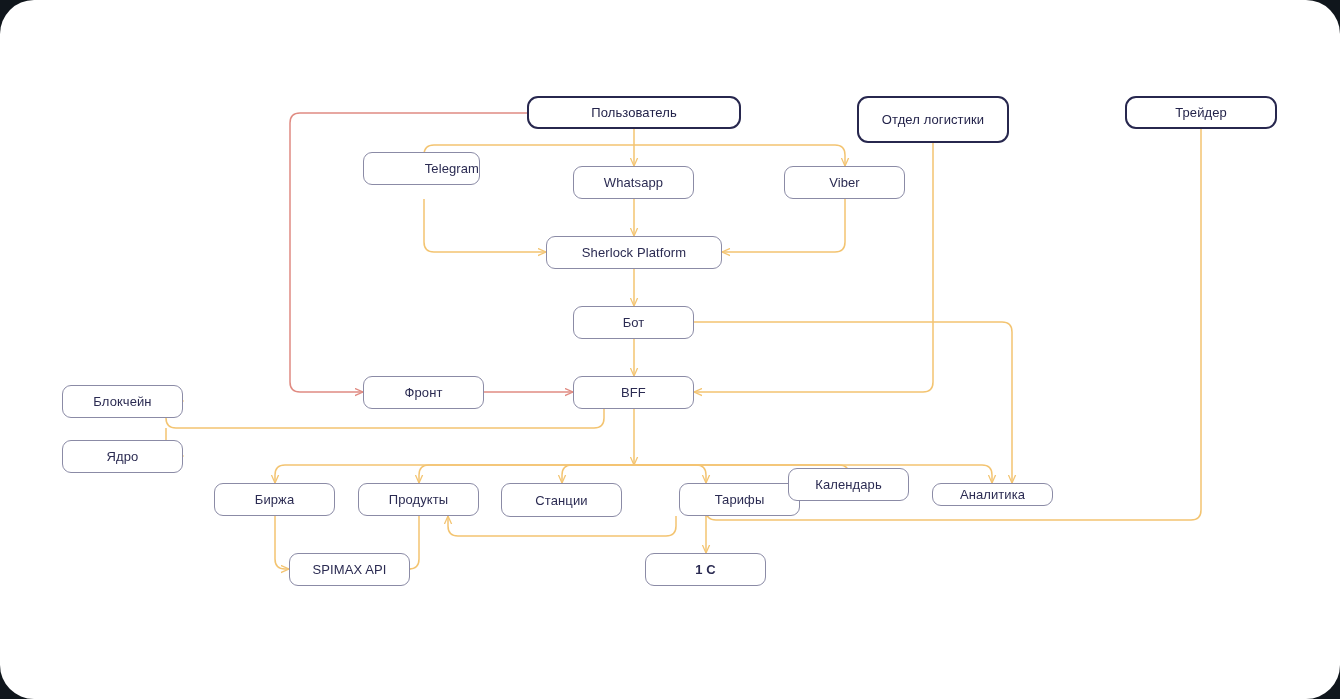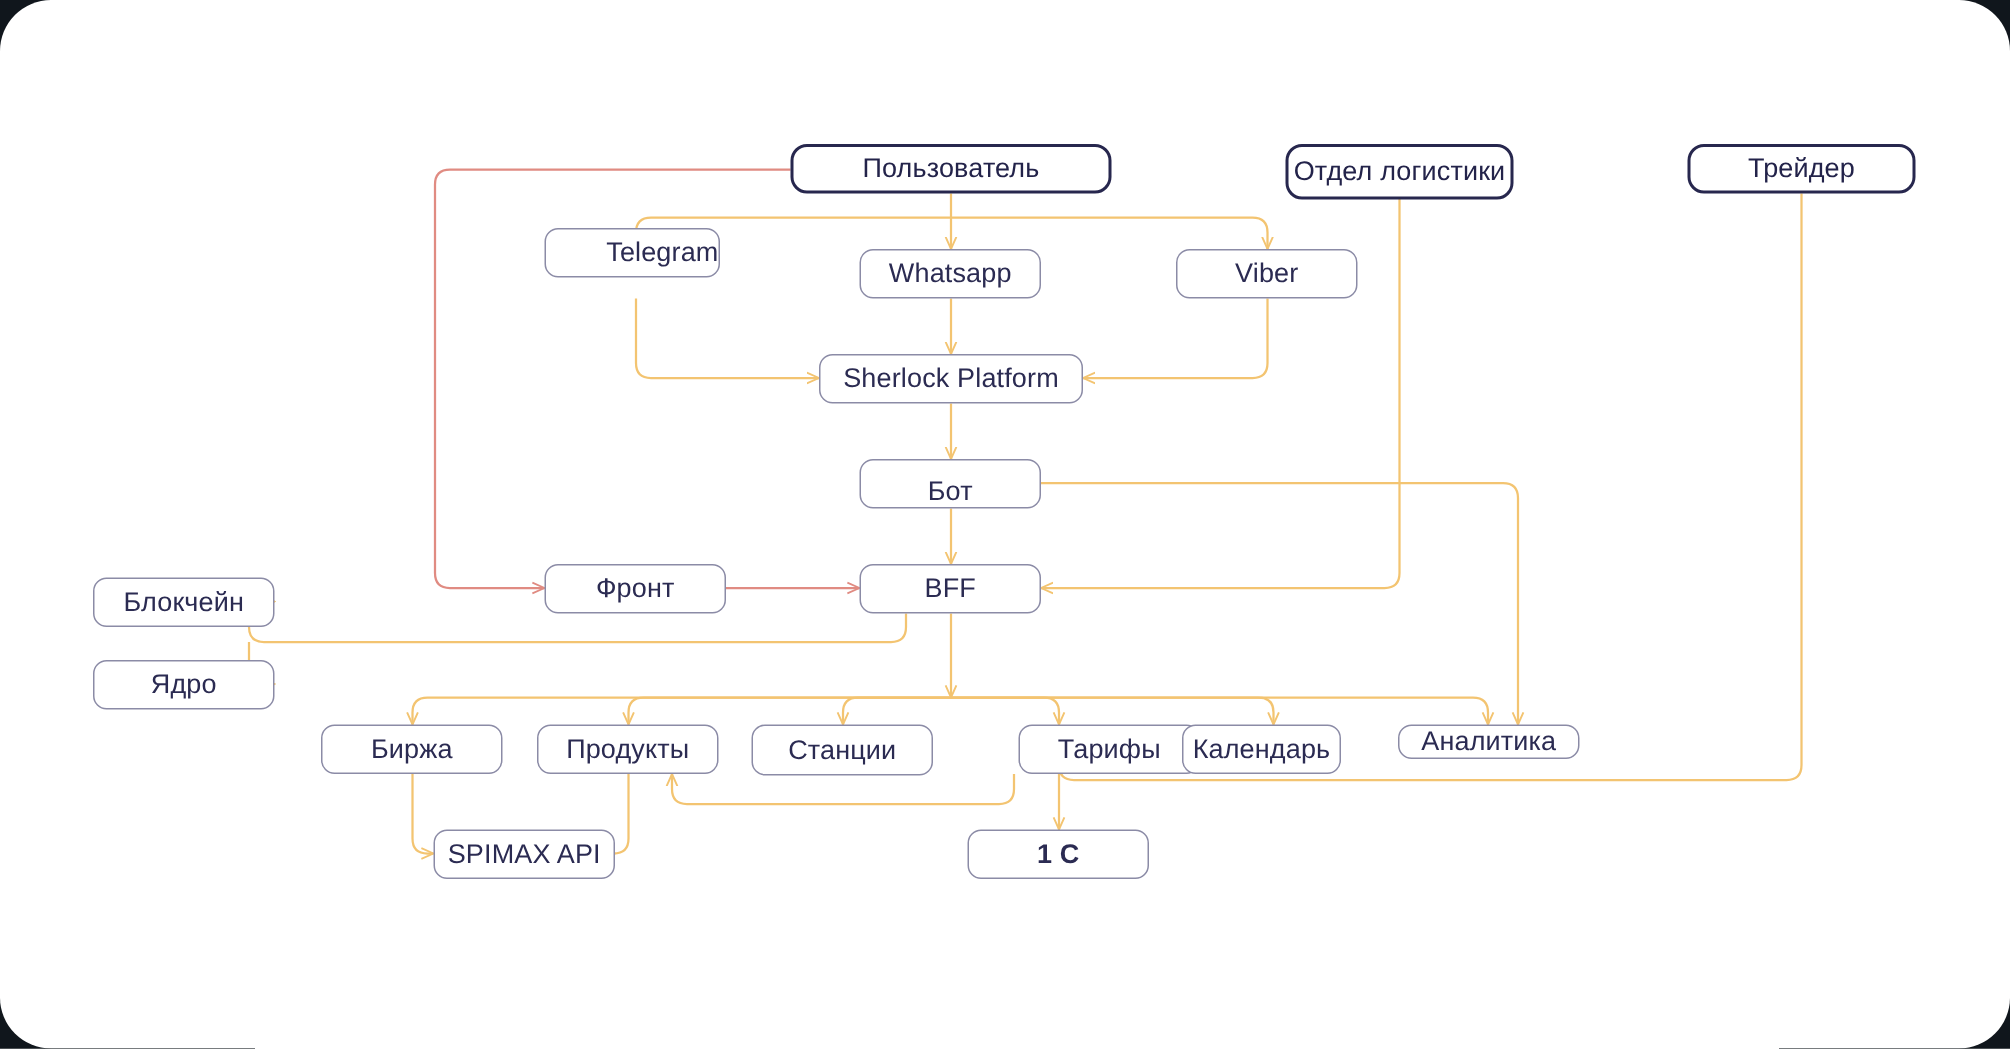--- a/index.html
+++ b/index.html
@@ -5,21 +5,21 @@
   html,body{margin:0;padding:0;background:#10161c;}
   body{width:1340px;height:699px;overflow:hidden;
        font-family:"Liberation Sans","DejaVu Sans",sans-serif;}
   #canvas{position:relative;width:1340px;height:699px;background:#ffffff;
           border-radius:34px;overflow:hidden;}
   #edges{position:absolute;left:0;top:0;width:1340px;height:699px;}
   .node{position:absolute;box-sizing:border-box;display:flex;
         align-items:center;justify-content:center;
         background:#ffffff;border-radius:9px;
         border:1.3px solid #8b8ba6;color:#2b2b52;
-        font-size:18px;letter-spacing:.1px;white-space:nowrap;}
+        font-size:13px;letter-spacing:.1px;white-space:nowrap;}
   .node.actor{border:2.4px solid #27274e;border-radius:11px;color:#23234a;}
 </style>
 </head>
 <body>
 
 <div id="canvas">
 
   <svg id="edges" viewBox="0 0 1340 699" xmlns="http://www.w3.org/2000/svg">
     <defs>
       <marker id="ar-a" viewBox="0 0 10 10" refX="9" refY="5" markerWidth="6" markerHeight="6" orient="auto-start-reverse">
@@ -69,39 +69,39 @@
     <g fill="none" stroke="#e08b82" stroke-width="1.5" marker-end="url(#ar-s)">
       <path d="M527,113 L300,113 Q290,113 290,123 L290,382 Q290,392 300,392 L363,392"></path>
       <path d="M484,392 L573,392"></path>
     </g>
   </svg>
 
   <div id="nodes">
       <div class="node actor" style="left: 527px; top: 96px; width: 214px; height: 33px;">
         <span>Пользователь</span>
       </div>
-      <div class="node actor" style="left: 857px; top: 96px; width: 152px; height: 37px;">
+      <div class="node actor" style="left: 857px; top: 96px; width: 152px; height: 47px;">
         <span>Отдел логистики</span>
       </div>
       <div class="node actor" style="left: 1125px; top: 96px; width: 152px; height: 33px;">
         <span>Трейдер</span>
       </div>
       <div class="node" style="left: 363px; top: 152px; width: 117px; height: 33px; justify-content: flex-end;">
         <span>Telegram</span>
       </div>
       <div class="node" style="left: 573px; top: 166px; width: 121px; height: 33px;">
         <span>Whatsapp</span>
       </div>
       <div class="node" style="left: 784px; top: 166px; width: 121px; height: 33px;">
         <span>Viber</span>
       </div>
       <div class="node" style="left: 546px; top: 236px; width: 176px; height: 33px;">
         <span>Sherlock Platform</span>
       </div>
-      <div class="node" style="left: 573px; top: 306px; width: 121px; height: 33px; align-items: flex-end;">
+      <div class="node" style="left: 573px; top: 306px; width: 121px; height: 33px;">
         <span>Бот</span>
       </div>
       <div class="node" style="left: 363px; top: 376px; width: 121px; height: 33px;">
         <span>Фронт</span>
       </div>
       <div class="node" style="left: 573px; top: 376px; width: 121px; height: 33px;">
         <span>BFF</span>
       </div>
       <div class="node" style="left: 62px; top: 385px; width: 121px; height: 33px;">
         <span>Блокчейн</span>
@@ -114,21 +114,21 @@
       </div>
       <div class="node" style="left: 358px; top: 483px; width: 121px; height: 33px;">
         <span>Продукты</span>
       </div>
       <div class="node" style="left: 501px; top: 483px; width: 121px; height: 34px;">
         <span>Станции</span>
       </div>
       <div class="node" style="left: 645px; top: 483px; width: 121px; height: 33px; margin-left: 34px;">
         <span>Тарифы</span>
       </div>
-      <div class="node" style="left: 788px; top: 483px; width: 106px; height: 33px;">
+      <div class="node" style="left: 788px; top: 468px; width: 121px; height: 33px;">
         <span>Календарь</span>
       </div>
       <div class="node" style="left: 932px; top: 483px; width: 121px; height: 23px;">
         <span>Аналитика</span>
       </div>
       <div class="node" style="left: 289px; top: 553px; width: 121px; height: 33px;">
         <span>SPIMAX API</span>
       </div>
       <div class="node" style="left: 645px; top: 553px; width: 121px; height: 33px; font-weight: bold;">
         <span>1 С</span>

